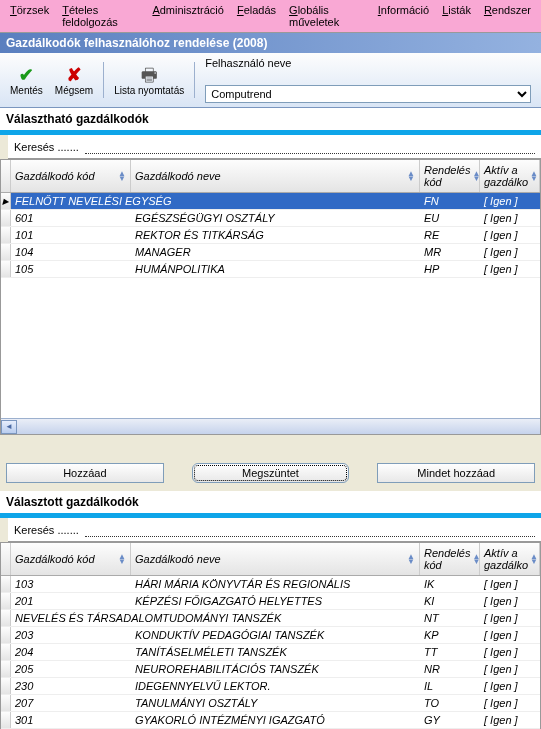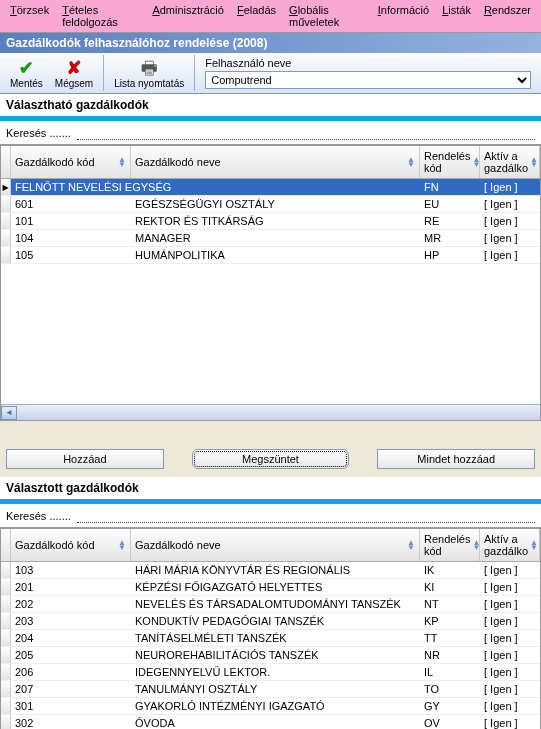--- a/index.html
+++ b/index.html
@@ -9,30 +9,30 @@
 .menubar span { padding: 2px 6px; cursor: pointer; }
 .menubar span u { text-decoration: underline; }
 
 .titlebar { background: linear-gradient(to right, #5a7fbf, #94b2e0); color: #fff; font-weight: bold; padding: 3px 6px; font-size: 12px; }
 
 .toolbar { background: linear-gradient(to bottom, #fdfdfd, #d9e5f5); border-bottom: 1px solid #7a96bf; display: flex; align-items: center; padding: 2px 4px; }
 .tbtn { display: flex; flex-direction: column; align-items: center; padding: 2px 6px; cursor: pointer; font-size: 10px; }
 .tbtn .ico { font-size: 18px; line-height: 20px; }
 .vsep { width: 1px; height: 36px; background: #9cb0ce; margin: 0 4px; }
 .userbox { flex: 1; padding: 2px 6px; }
-.userbox .lbl { font-size: 11px; margin-bottom: 2px; }
+.userbox .lbl { font-size: 11px; margin-bottom: 16px; }
 .userbox select { width: 100%; font-size: 11px; border: 1px solid #7f9db9; background: #fff; padding: 1px; }
 
 .section-header { font-weight: bold; padding: 4px 6px; background: #fff; border-bottom: 5px solid #0ea5e9; font-size: 12px; }
 
-.searchrow { display: flex; align-items: center; padding: 4px 6px; background: #fff; border-bottom: 1px solid #999; }
+.searchrow { display: flex; align-items: center; padding: 4px 6px; background: #fff; border-bottom: 1px solid #999; margin-left: 8px; }
 .searchrow .slabel { margin-right: 6px; }
 .searchrow input { flex: 1; border: none; border-bottom: 1px dotted #333; font-size: 11px; outline: none; padding: 1px 2px; }
 
-.grid { background: #fff; border: 1px solid #999; }
+.grid { background: #fff; border: 1px solid #999; font-style: italic; }
 .grid .header { display: flex; background: linear-gradient(to bottom,#fdfdfd,#e4e4e4); border-bottom: 1px solid #aaa; }
 .grid .header .hcell { padding: 4px 4px; border-right: 1px solid #ccc; font-size: 11px; display: flex; align-items: center; justify-content: space-between; }
 .sorticon { color: #6a8cc7; font-size: 8px; display: flex; flex-direction: column; line-height: 5px; margin-left: 2px; }
 .grid .rows { overflow: hidden; }
 .grid .row { display: flex; border-bottom: 1px solid #eee; height: 17px; align-items: center; position: relative; }
 .grid .row .cell { padding: 1px 4px; font-size: 11px; overflow: hidden; white-space: nowrap; }
 .grid .row.selected { background: #316ac5; color: #fff; }
 .grid .row .gutter { width: 10px; background: linear-gradient(to bottom,#fdfdfd,#e4e4e4); border-right: 1px solid #ccc; height: 100%; flex-shrink: 0; display:flex; align-items:center; justify-content:center; font-size:8px; color:#000;}
 .grid .row.selected .gutter { color:#000; }
 
@@ -206,21 +206,20 @@
       </div>
       <div class="row">
         <div class="gutter"></div>
         <div class="cell c-kod">201</div>
         <div class="cell c-nev">KÉPZÉSI FŐIGAZGATÓ HELYETTES</div>
         <div class="cell c-rend">KI</div>
         <div class="cell c-akt">[ Igen ]</div>
       </div>
       <div class="row">
         <div class="gutter"></div>
-        <div class="cell c-kod">202</div>
         <div class="cell c-nev">NEVELÉS ÉS TÁRSADALOMTUDOMÁNYI TANSZÉK</div>
         <div class="cell c-rend">NT</div>
         <div class="cell c-akt">[ Igen ]</div>
       </div>
       <div class="row">
         <div class="gutter"></div>
         <div class="cell c-kod">203</div>
         <div class="cell c-nev">KONDUKTÍV PEDAGÓGIAI TANSZÉK</div>
         <div class="cell c-rend">KP</div>
         <div class="cell c-akt">[ Igen ]</div>
@@ -234,21 +233,21 @@
       </div>
       <div class="row">
         <div class="gutter"></div>
         <div class="cell c-kod">205</div>
         <div class="cell c-nev">NEUROREHABILITÁCIÓS TANSZÉK</div>
         <div class="cell c-rend">NR</div>
         <div class="cell c-akt">[ Igen ]</div>
       </div>
       <div class="row">
         <div class="gutter"></div>
-        <div class="cell c-kod">206</div>
+        <div class="cell c-kod">230</div>
         <div class="cell c-nev">IDEGENNYELVŰ LEKTOR.</div>
         <div class="cell c-rend">IL</div>
         <div class="cell c-akt">[ Igen ]</div>
       </div>
       <div class="row">
         <div class="gutter"></div>
         <div class="cell c-kod">207</div>
         <div class="cell c-nev">TANULMÁNYI OSZTÁLY</div>
         <div class="cell c-rend">TO</div>
         <div class="cell c-akt">[ Igen ]</div>

